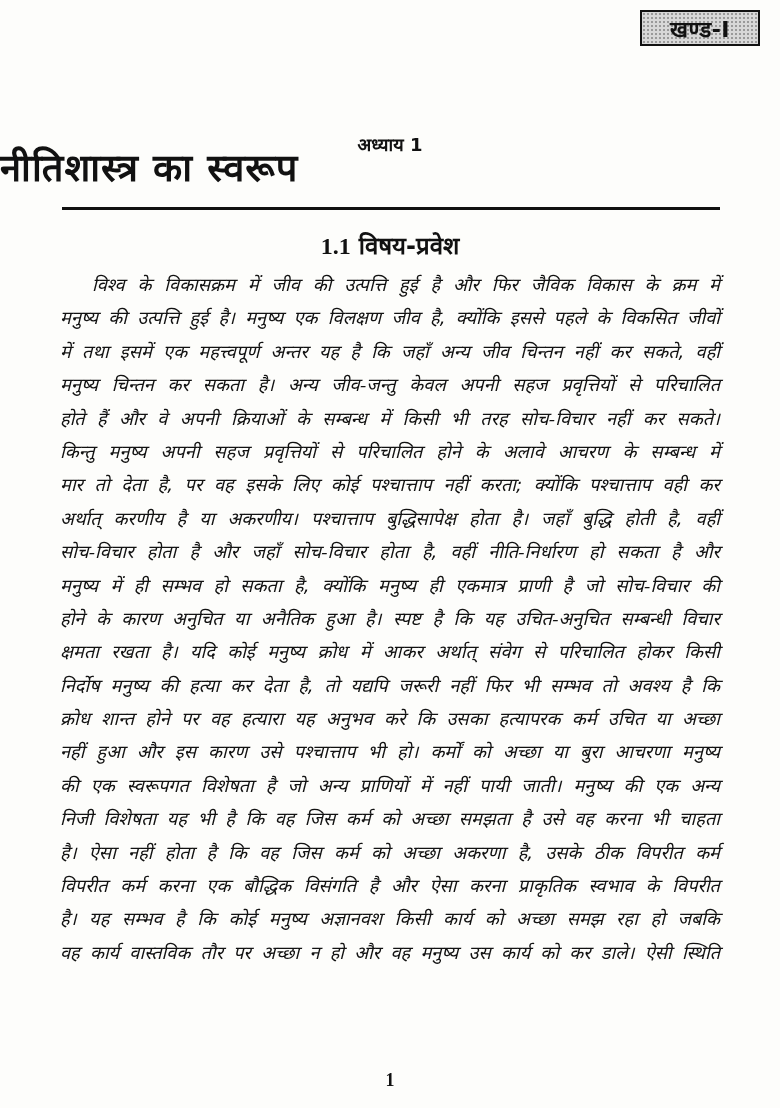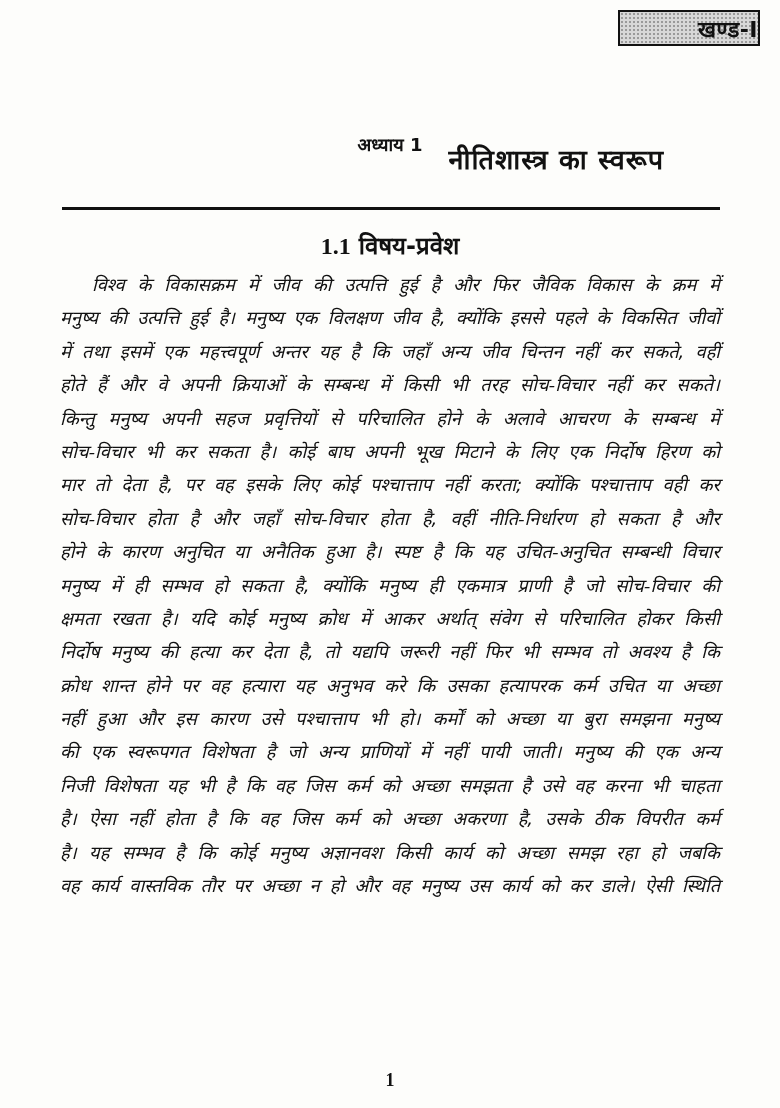--- a/index.html
+++ b/index.html
@@ -17,52 +17,52 @@
   }
   .page {
     position: absolute;
     inset: 0;
     background: #fdfdfb;
   }
   .section-badge {
     position: absolute;
     top: 10px;
     right: 20px;
-    width: 142px;
+    width: 120px;
     height: 36px;
     border: 2px solid #111;
     background: #d8d8d8;
     background-image: radial-gradient(#9a9a9a 0.8px, transparent 0.9px);
     background-size: 4px 4px;
     box-sizing: border-box;
     display: flex;
     align-items: center;
-    justify-content: flex-end;
+    justify-content: center;
     font-weight: bold;
     font-size: 22px;
     letter-spacing: 0.5px;
   }
   .chapter-label {
     position: absolute;
     top: 100px;
     left: 0;
     width: 780px;
     text-align: center;
     font-weight: bold;
     font-size: 18px;
     margin-top: 32px;
   }
   .chapter-title {
     position: absolute;
     top: 140px;
     left: 0;
     width: 664px;
-    text-align: right;
+    text-align: left;
     font-weight: bold;
-    font-size: 27px;
+    font-size: 38px;
     letter-spacing: 1px;
   }
   .title-rule {
     position: absolute;
     top: 207px;
     left: 62px;
     width: 658px;
     height: 3px;
     background: #111;
   }
@@ -125,34 +125,36 @@
   <div class="title-rule"></div>
 
   <div class="section-heading">
     <span class="num">1.1</span><span>विषय-प्रवेश</span>
   </div>
 
   <div class="body-text">
     <div class="line first">विश्व के विकासक्रम में जीव की उत्पत्ति हुई है और फिर जैविक विकास के क्रम में</div>
     <div class="line">मनुष्य की उत्पत्ति हुई है। मनुष्य एक विलक्षण जीव है, क्योंकि इससे पहले के विकसित जीवों</div>
     <div class="line">में तथा इसमें एक महत्त्वपूर्ण अन्तर यह है कि जहाँ अन्य जीव चिन्तन नहीं कर सकते, वहीं</div>
+    <div class="line">मनुष्य चिन्तन कर सकता है। अन्य जीव-जन्तु केवल अपनी सहज प्रवृत्तियों से परिचालित</div>
     <div class="line">होते हैं और वे अपनी क्रियाओं के सम्बन्ध में किसी भी तरह सोच-विचार नहीं कर सकते।</div>
     <div class="line">किन्तु मनुष्य अपनी सहज प्रवृत्तियों से परिचालित होने के अलावे आचरण के सम्बन्ध में</div>
-    <div class="line">सोच-विचार भी कर सकता है। कोई बाघ अपनी भूख मिटाने के लिए एक निर्दोष हिरण को</div>
     <div class="line">मार तो देता है, पर वह इसके लिए कोई पश्चात्ताप नहीं करता; क्योंकि पश्चात्ताप वही कर</div>
+    <div class="line">अर्थात् करणीय है या अकरणीय। पश्चात्ताप बुद्धिसापेक्ष होता है। जहाँ बुद्धि होती है, वहीं</div>
     <div class="line">सोच-विचार होता है और जहाँ सोच-विचार होता है, वहीं नीति-निर्धारण हो सकता है और</div>
+    <div class="line">मनुष्य में ही सम्भव हो सकता है, क्योंकि मनुष्य ही एकमात्र प्राणी है जो सोच-विचार की</div>
     <div class="line">होने के कारण अनुचित या अनैतिक हुआ है। स्पष्ट है कि यह उचित-अनुचित सम्बन्धी विचार</div>
-    <div class="line">मनुष्य में ही सम्भव हो सकता है, क्योंकि मनुष्य ही एकमात्र प्राणी है जो सोच-विचार की</div>
     <div class="line">क्षमता रखता है। यदि कोई मनुष्य क्रोध में आकर अर्थात् संवेग से परिचालित होकर किसी</div>
     <div class="line">निर्दोष मनुष्य की हत्या कर देता है, तो यद्यपि जरूरी नहीं फिर भी सम्भव तो अवश्य है कि</div>
     <div class="line">क्रोध शान्त होने पर वह हत्यारा यह अनुभव करे कि उसका हत्यापरक कर्म उचित या अच्छा</div>
-    <div class="line">नहीं हुआ और इस कारण उसे पश्चात्ताप भी हो। कर्मों को अच्छा या बुरा समझना मनुष्य</div>
+    <div class="line">नहीं हुआ और इस कारण उसे पश्चात्ताप भी हो। कर्मों को अच्छा या बुरा आचरणा मनुष्य</div>
     <div class="line">की एक स्वरूपगत विशेषता है जो अन्य प्राणियों में नहीं पायी जाती। मनुष्य की एक अन्य</div>
     <div class="line">निजी विशेषता यह भी है कि वह जिस कर्म को अच्छा समझता है उसे वह करना भी चाहता</div>
     <div class="line">है। ऐसा नहीं होता है कि वह जिस कर्म को अच्छा अकरणा है, उसके ठीक विपरीत कर्म</div>
+    <div class="line">विपरीत कर्म करना एक बौद्धिक विसंगति है और ऐसा करना प्राकृतिक स्वभाव के विपरीत</div>
     <div class="line">है। यह सम्भव है कि कोई मनुष्य अज्ञानवश किसी कार्य को अच्छा समझ रहा हो जबकि</div>
     <div class="line">वह कार्य वास्तविक तौर पर अच्छा न हो और वह मनुष्य उस कार्य को कर डाले। ऐसी स्थिति</div>
 
   </div>
 
   <div class="page-number">1</div>
 
 </div>
 
 </body></html>

